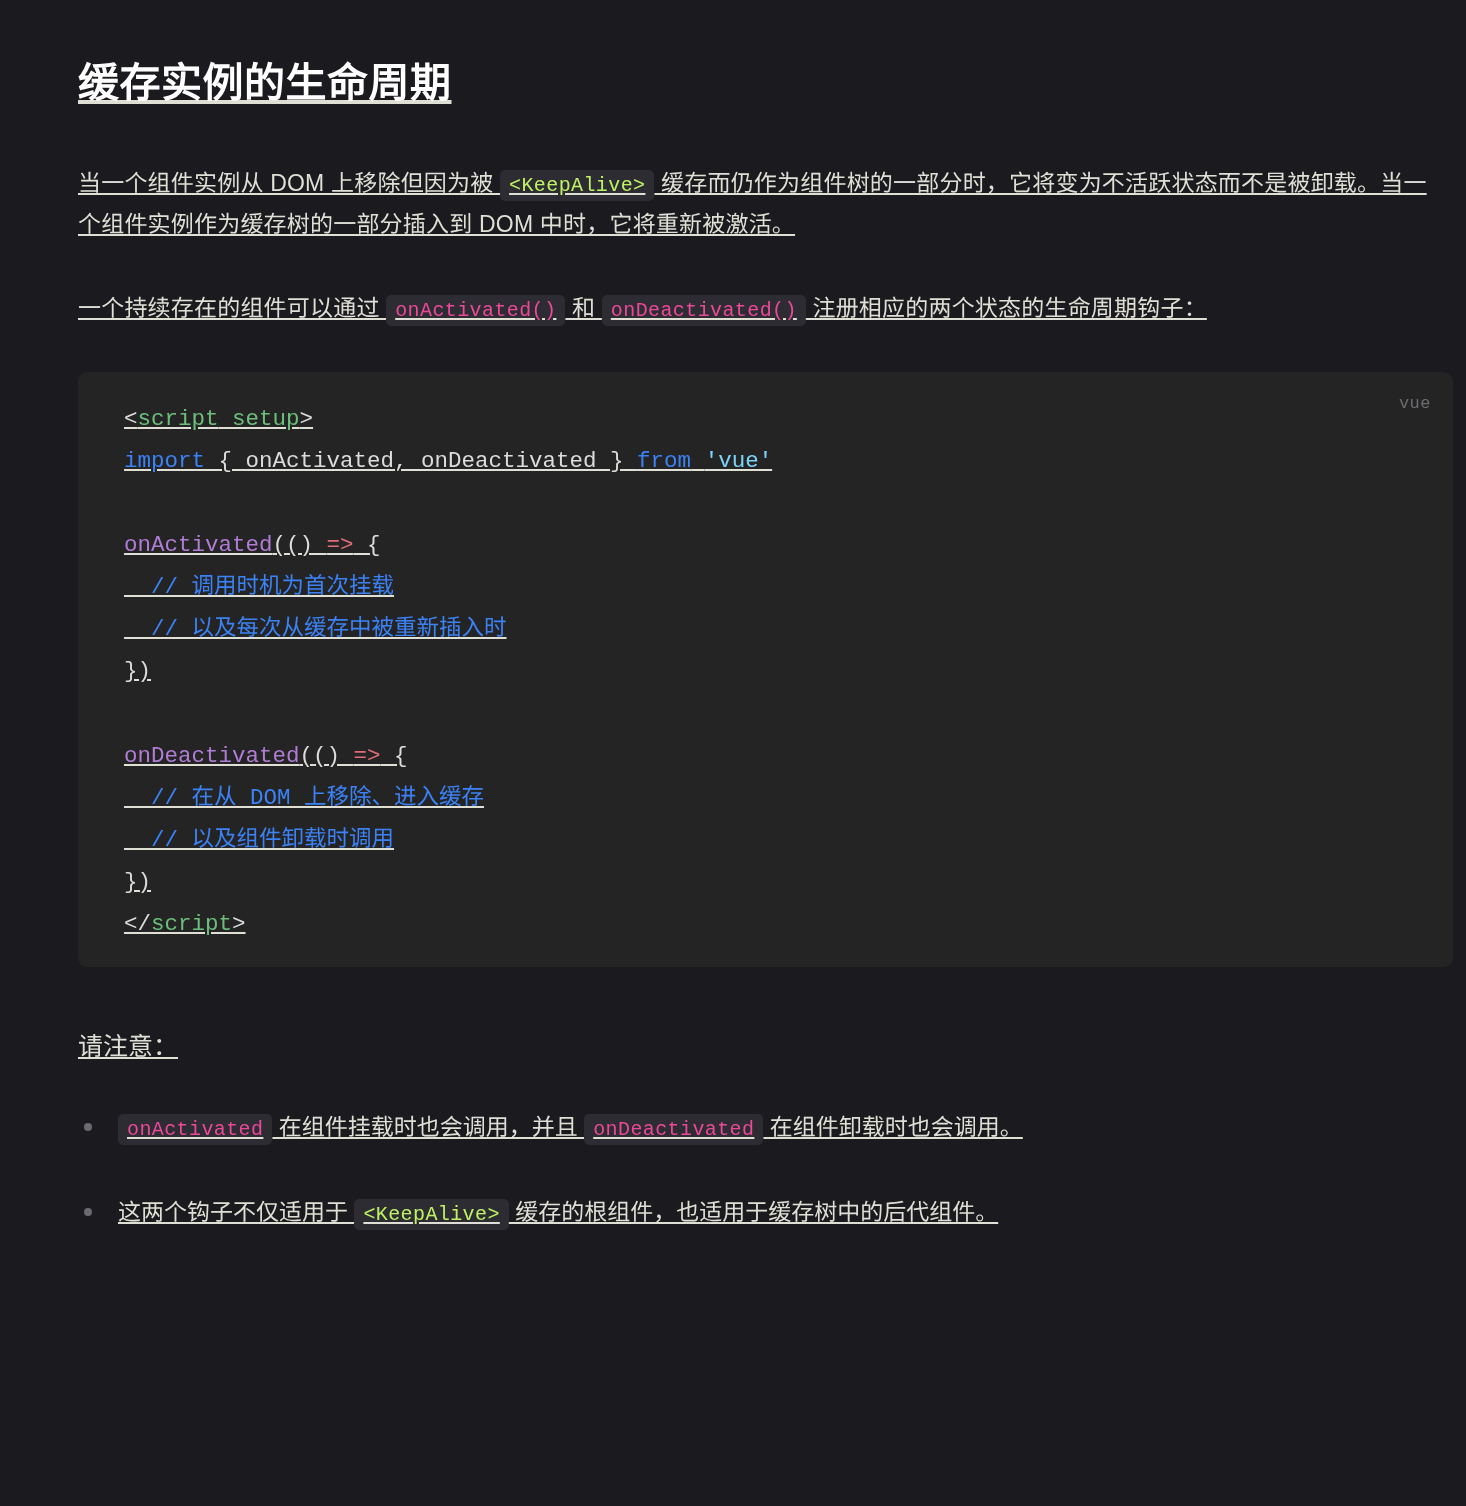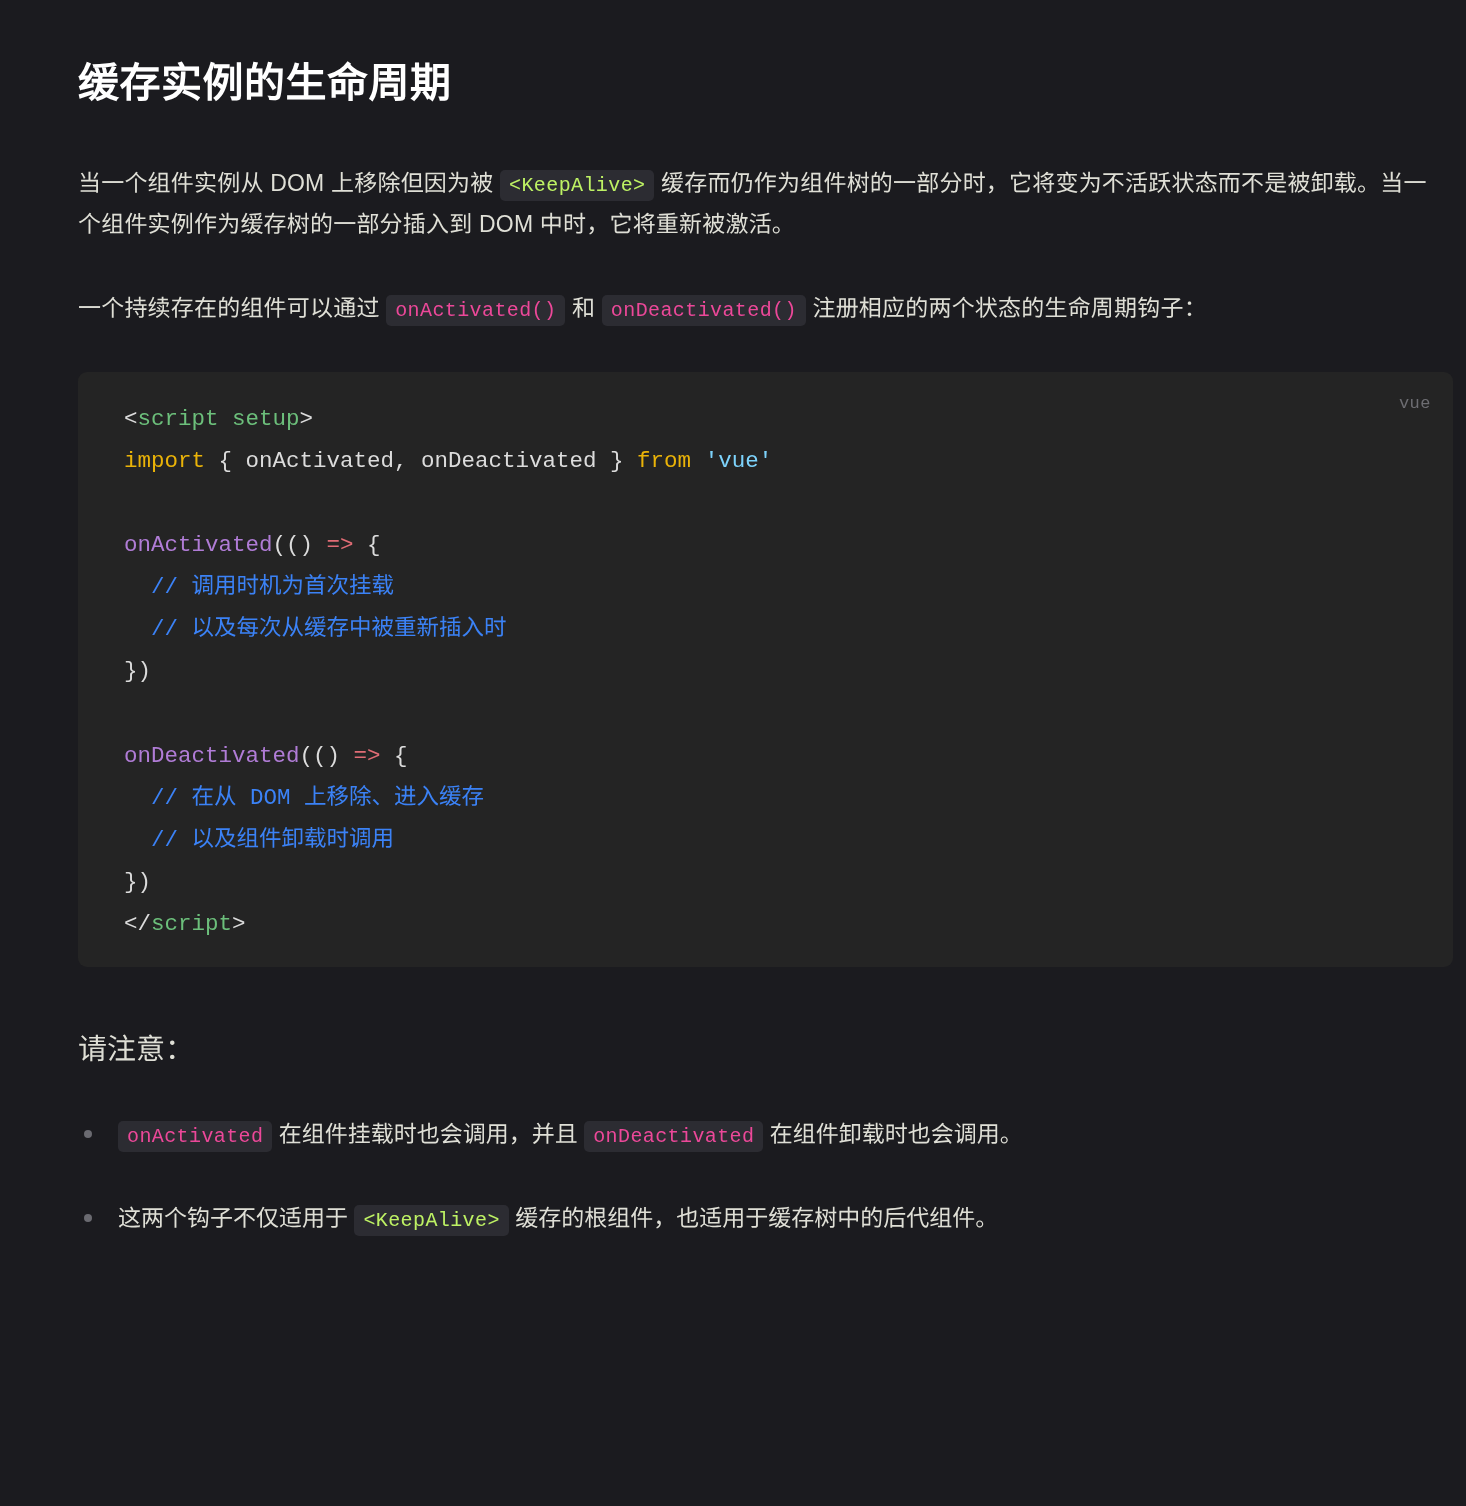--- a/index.html
+++ b/index.html
@@ -11,20 +11,21 @@
   body {
     width: 1466px;
     min-height: 1506px;
     font-family: "Liberation Sans", sans-serif;
     color: #dfdfd6;
     -webkit-font-smoothing: antialiased;
   }
   .page {
     padding: 46px 12px 40px 78px;
     max-width: 1466px;
+    text-decoration: underline;
   }
   h1.page-title {
     font-size: 41px;
     line-height: 1.25;
     font-weight: 700;
     letter-spacing: 0.5px;
     margin: 12px 0 54px 0;
     color: #ffffff;
   }
   p.para {
@@ -74,27 +75,27 @@
     font-family: "Liberation Mono", "DejaVu Sans Mono", monospace;
     font-size: 22.5px;
     line-height: 1.87;
     color: #dcdcdc;
     overflow-x: auto;
     white-space: pre;
     tab-size: 2;
   }
   .tok-tag { color: #6cbf7b; }
   .tok-punct { color: #dcdcdc; }
-  .tok-kw { color: #eab308; }
+  .tok-kw { color: #3b82f6; }
   .tok-fn { color: #b07cd6; }
   .tok-str { color: #7dd3fc; }
   .tok-arrow { color: #e06c75; }
   .tok-comment { color: #3b82f6; }
   .note-label {
-    font-size: 29px;
+    font-size: 25px;
     line-height: 1.7;
     margin: 0 0 40px 0;
     color: #dfdfd6;
   }
   ul.notes {
     list-style: none;
     margin: 0;
     padding: 0;
   }
   ul.notes li {

